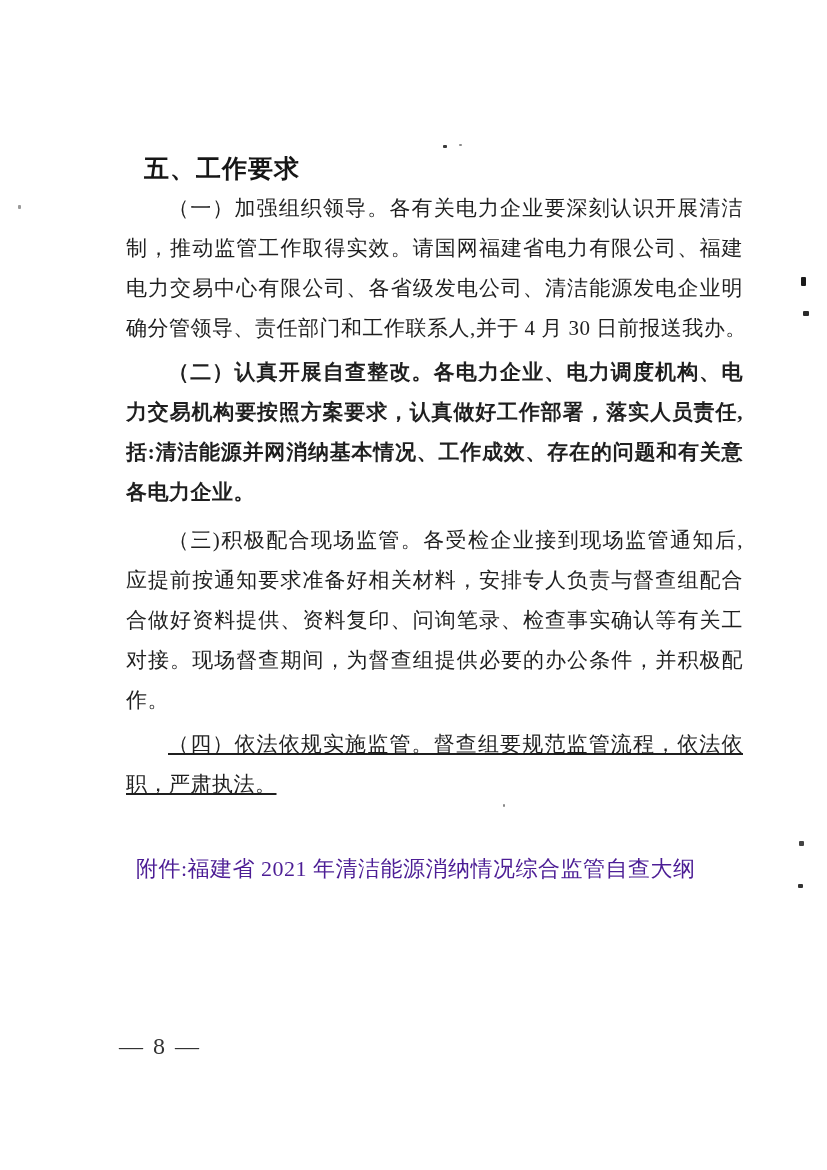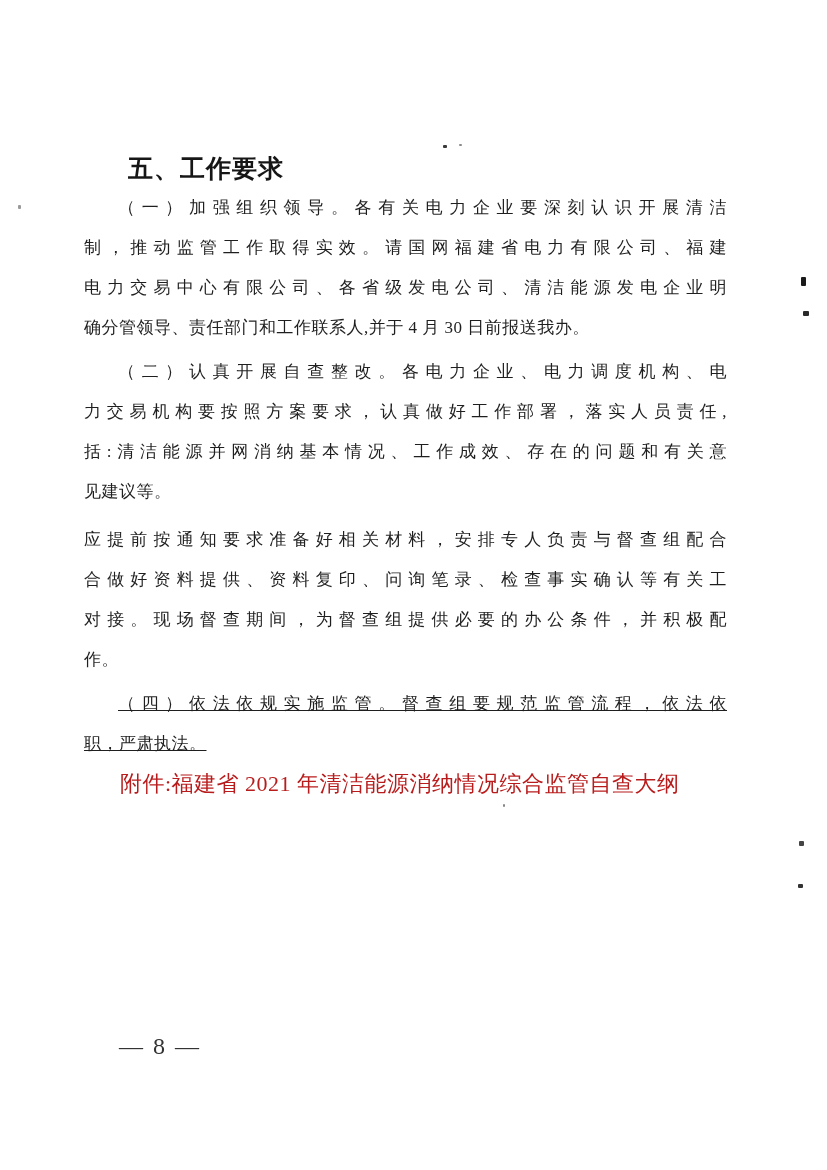--- a/index.html
+++ b/index.html
@@ -12,59 +12,61 @@
     width: 827px;
     height: 1170px;
     margin: 0 auto;
     background: #ffffff;
     overflow: hidden;
     font-family: "Liberation Serif", serif;
     color: #1f1f1f;
   }
   .textblock {
     position: absolute;
-    left: 84px;
+    left: 100px;
     top: 148px;
     width: 643px;
   }
   .doc-heading {
     font-family: "Liberation Sans", sans-serif;
     font-weight: bold;
     font-size: 25px;
     line-height: 40px;
     height: 40px;
     text-indent: 44px;
     letter-spacing: 1px;
     color: #161616;
   }
   .para .line {
-    font-size: 17px;
+    font-size: 21px;
     line-height: 40px;
     height: 40px;
     overflow: hidden;
     text-align: justify;
     text-align-last: justify;
     text-justify: inter-character;
     white-space: nowrap;
     letter-spacing: 0.5px;
+    margin-left: 26px;
   }
   .para .line.first { text-indent: 2em; }
   .para .line.last  { text-align-last: left; }
   .para:nth-of-type(1) { margin-top: 0; }
-  .para:nth-of-type(2) { margin-top: 4px; }
+  .para:nth-of-type(2) { margin-top: 4px; font-weight: bold; }
   .para:nth-of-type(3) { margin-top: 8px; }
   .para:nth-of-type(4) { margin-top: 4px; text-decoration: underline; }
   .attachment-line {
+    margin-top: 45px;
     font-size: 22px;
     line-height: 40px;
     height: 40px;
     text-indent: 36px;
     letter-spacing: 0.5px;
     white-space: nowrap;
-    color: #b91c1c;
+    color: #4c1d95;
   }
   .page-number {
     position: absolute;
     left: 119px;
     top: 1030px;
     font-size: 24px;
     line-height: 32px;
     letter-spacing: 2px;
     color: #333333;
   }
@@ -85,23 +87,24 @@
         <div class="para">
           <div class="line first">（一）加强组织领导。各有关电力企业要深刻认识开展清洁</div>
           <div class="line">制，推动监管工作取得实效。请国网福建省电力有限公司、福建</div>
           <div class="line">电力交易中心有限公司、各省级发电公司、清洁能源发电企业明</div>
           <div class="line last">确分管领导、责任部门和工作联系人,并于 4 月 30 日前报送我办。</div>
         </div>
         <div class="para">
           <div class="line first">（二）认真开展自查整改。各电力企业、电力调度机构、电</div>
           <div class="line">力交易机构要按照方案要求，认真做好工作部署，落实人员责任,</div>
           <div class="line">括:清洁能源并网消纳基本情况、工作成效、存在的问题和有关意</div>
-          <div class="line last">见建议等。</div>
+          <div class="line last">各电力企业。</div>
         </div>
         <div class="para">
+          <div class="line first">（三)积极配合现场监管。各受检企业接到现场监管通知后,</div>
           <div class="line">应提前按通知要求准备好相关材料，安排专人负责与督查组配合</div>
           <div class="line">合做好资料提供、资料复印、问询笔录、检查事实确认等有关工</div>
           <div class="line">对接。现场督查期间，为督查组提供必要的办公条件，并积极配</div>
           <div class="line last">作。</div>
         </div>
         <div class="para">
           <div class="line first">（四）依法依规实施监管。督查组要规范监管流程，依法依</div>
           <div class="line last">职，严肃执法。</div>
         </div>
       </div>

